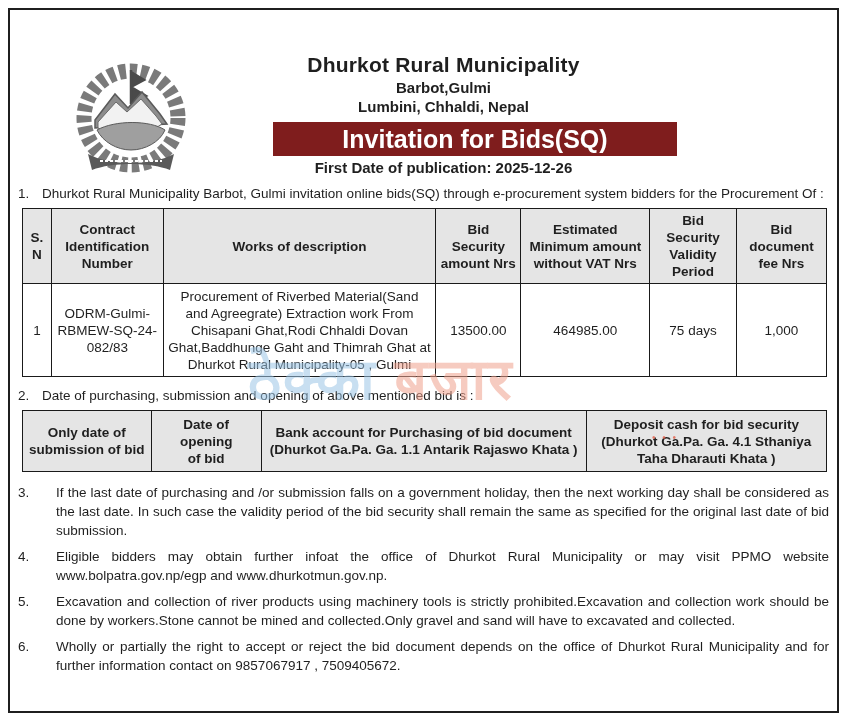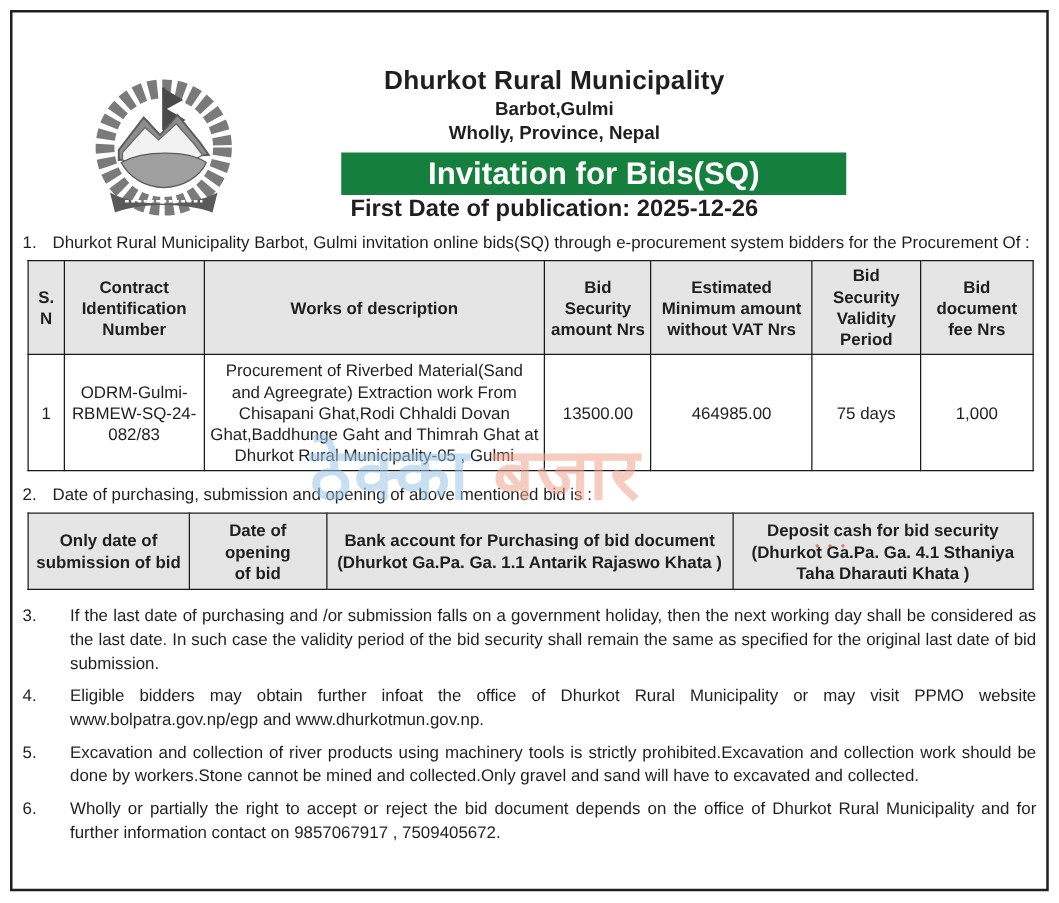--- a/index.html
+++ b/index.html
@@ -15,25 +15,25 @@
 
   
   .logo { position:absolute; left:70px; top:18px; width:122px; height:126px; }
   .titles { text-align:center; padding-left:40px; }
   .title1 { font-size:21px; font-weight:bold; line-height:26px; letter-spacing:.2px; }
   .title2 { font-size:25px; font-weight:bold; line-height:30px; }
   .addr   { font-size:15px; font-weight:bold; line-height:19px; }
 
   .banner {
     width:404px; margin:6px auto 0 auto; padding-left:40px0;
-    background:#15803d; color:#ffffff; text-align:center;
+    background:#7f1d1d; color:#ffffff; text-align:center;
     font-size:25px; font-weight:bold; line-height:34px; height:34px;
     margin-left:255px;
   }
-  .pubdate { text-align:center; font-size:19px; font-weight:bold; line-height:18px; margin-top:3px; padding-left:40px; }
+  .pubdate { text-align:center; font-size:15px; font-weight:bold; line-height:18px; margin-top:3px; padding-left:40px; }
 
   
   .item { display:flex; font-size:13.5px; line-height:19px; margin-top:7px; }
   .item .num { flex:0 0 24px; }
   .item.wide .num { flex:0 0 38px; }
   .item .txt { flex:1; }
   .item.just .txt { text-align:justify; }
 
   
   table { border-collapse:collapse; table-layout:fixed; width:805px; margin:5px 0 0 4px; }
@@ -76,21 +76,21 @@
       <path d="M25 62 L45 36 L58 50 L72 34 L90 56 L97 66 L25 70 Z" fill="#8d8d8d" stroke="#5a5a5a" stroke-width="1.5"></path>
       <path d="M28 64 L46 44 L57 54 L71 41 L86 58 L92 66 C75 78 45 78 28 70 Z" fill="#f2f2f2" stroke="#6a6a6a" stroke-width="1"></path>
       <path d="M27 72 C45 62 80 62 95 72 C90 84 75 92 61 92 C47 92 33 84 27 72 Z" fill="#9f9f9f" stroke="#5a5a5a" stroke-width="1"></path>
       <path d="M18 96 C40 108 82 108 104 96 L100 112 C80 104 42 104 22 112 Z" fill="#5a5a5a"></path>
       <path d="M30 103 L92 103" stroke="#ffffff" stroke-width="2" stroke-dasharray="3 2"></path>
     </svg>
 
     <div class="titles">
       <div class="title1">Dhurkot Rural Municipality</div>
       <div class="addr">Barbot,Gulmi</div>
-      <div class="addr">Wholly, Province,  Nepal</div>
+      <div class="addr">Lumbini, Chhaldi,  Nepal</div>
     </div>
 
     <div class="banner">Invitation for Bids(SQ)</div>
     <div class="pubdate">First Date of publication: 2025-12-26</div>
 
     <div class="item">
       <span class="num">1.</span>
       <span class="txt">Dhurkot Rural Municipality Barbot, Gulmi invitation online bids(SQ) through e-procurement system bidders for the Procurement Of :</span>
     </div>
 

